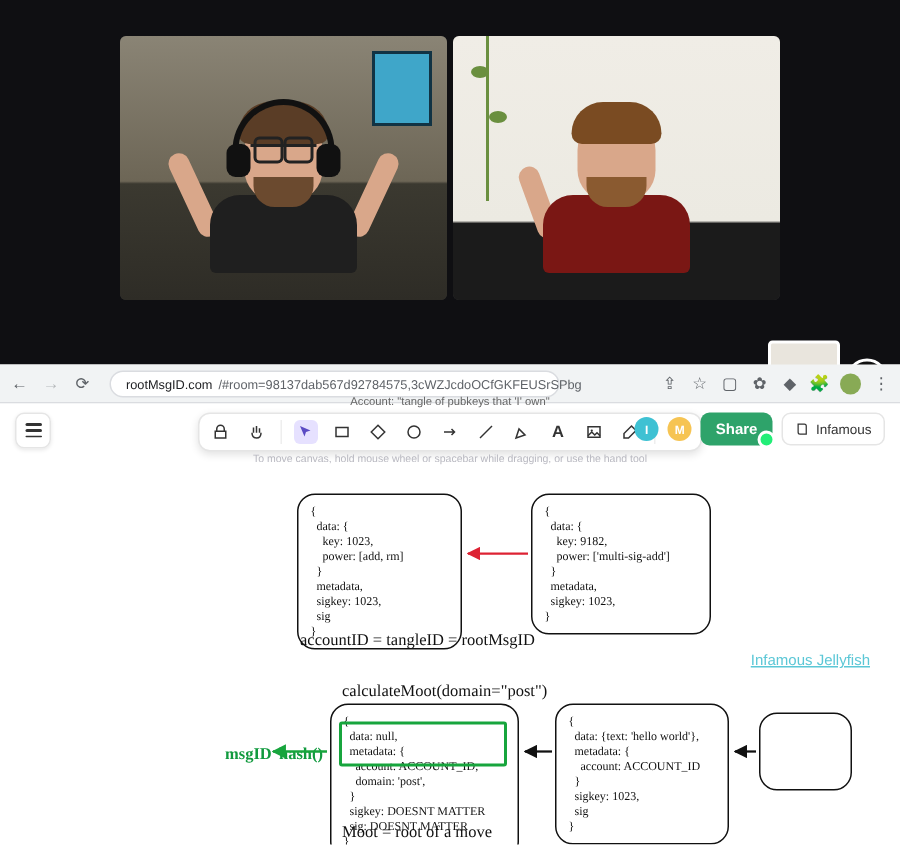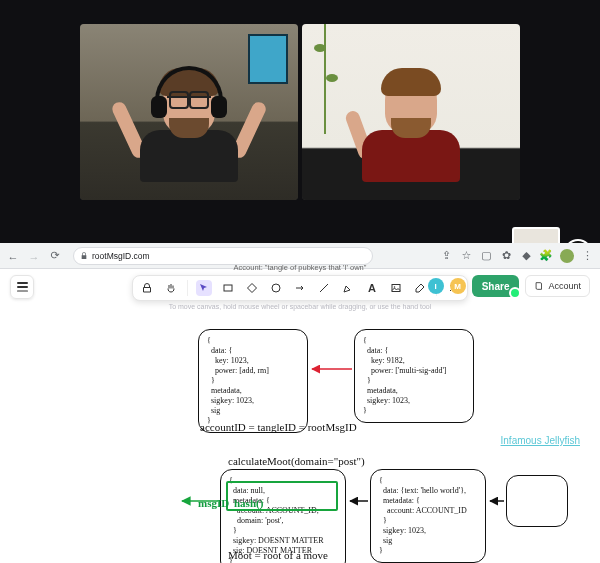--- a/index.html
+++ b/index.html
@@ -69,21 +69,21 @@
   .share::after { content:""; position:absolute; right:-2px; bottom:-2px; width:8px; height:8px; background:#2e7; border:2px solid #fff; border-radius:50%; }
   .lib { height:22px; padding:0 8px; border:1px solid #e5e5e5; border-radius:6px; font-size:9px; color:#333; display:flex; align-items:center; gap:4px; }
 
   .hintline { position:absolute; top:34px; left:50%; transform:translateX(-50%); font-size:7px; color:#b8b8c0; white-space:nowrap; }
   .truncated-note { position:absolute; top:-6px; left:50%; transform:translateX(-50%); font-size:7.5px; color:#666; white-space:nowrap; }
 
   
   .canvas { position:absolute; inset:0; }
   .box { position:absolute; border:1.5px solid #111; border-radius:12px; background:#fff; padding:6px 8px; font-family: "Comic Sans MS", "Segoe Script", cursive; font-size:8px; line-height:1.25; color:#111; white-space:pre; }
   .label { position:absolute; font-family:"Comic Sans MS","Segoe Script",cursive; font-size:11px; color:#111; }
-  .green { color:#119a3e; font-weight:600;margin-left:48px; }
+  .green { color:#119a3e; font-weight:600; }
   .cyanlab { position:absolute; right:20px; top:166px; font-size:10px; color:#5bc7d6;text-decoration:underline; }
 
   svg.arrows { position:absolute; inset:0; width:100%; height:100%; overflow:visible; pointer-events:none; }
 
   
   .gbox { position:absolute; border:2px solid #17a53d; border-radius:2px; }
 </style>
 </head>
 <body>
 
@@ -130,20 +130,21 @@
 <div class="browser">
   <div class="chrome">
     <div class="navbtn">←</div>
     <div class="navbtn" style="opacity:.4">→</div>
     <div class="navbtn">⟳</div>
     <div class="urlbar">
       <svg class="lock" viewBox="0 0 24 24">
           <path fill="#5f6368" d="M6 10V7a6 6 0 1112 0v3h1v11H5V10h1zm2 0h8V7a4 4 0 10-8 0v3z"></path>
         </svg>
       <span style="color:#202124">rootMsgID.com</span>
+      <span>/#room=98137dab567d92784575,3cWZJcdoOCfGKFEUSrSPbg</span>
     </div>
     <div class="chrome-right">
       <div class="chic">⇪</div>
       <div class="chic">☆</div>
       <div class="chic">▢</div>
       <div class="chic">✿</div>
       <div class="chic">◆</div>
       <div class="chic">🧩</div>
       <div class="avatar-dot"></div>
       <div class="chic">⋮</div>
@@ -227,21 +228,21 @@
     </div>
 
     <div class="right-ctrls">
       <div class="presence p1">I</div>
       <div class="presence p2">M</div>
       <div class="share">Share</div>
       <div class="lib">
         <svg width="10" height="10" viewBox="0 0 24 24">
             <path fill="none" stroke="#333" stroke-width="2" d="M5 4h10a3 3 0 013 3v13H8a3 3 0 01-3-3V4z"></path>
           </svg>
-        <span>Account</span>
+        <span>Infamous</span>
       </div>
     </div>
 
     <div class="hintline">To move canvas, hold mouse wheel or spacebar while dragging, or use the hand tool</div>
 
     <div class="canvas">
 
       <div class="box" style="left:198px; top:60px; width:110px;">{
   data: {
     key: 1023,

